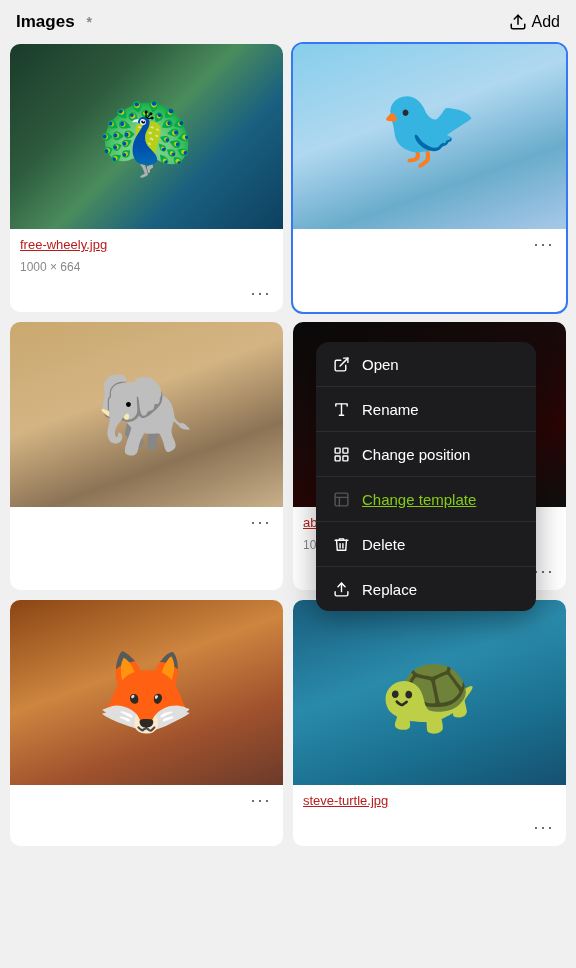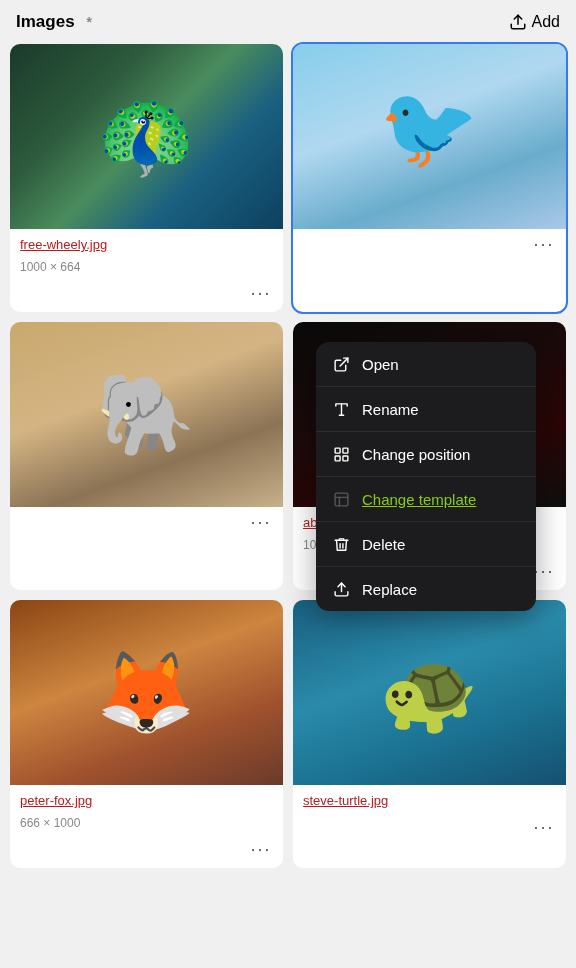--- a/index.html
+++ b/index.html
@@ -315,24 +315,20 @@
         <div class="card-name">abba.jpg</div>
         <div class="card-size">1000 × 1000</div>
       </div>
       <div class="card-menu">
         <button class="dots-btn">···</button>
       </div>
     </div>
 
     <div class="card">
       <div class="card-img img-fox" style="height:185px;"></div>
-      <div class="card-info">
-        <div class="card-name">peter-fox.jpg</div>
-        <div class="card-size">666 × 1000</div>
-      </div>
       <div class="card-menu">
         <button class="dots-btn">···</button>
       </div>
     </div>
 
     <div class="card">
       <div class="card-img img-turtle" style="height:185px;"></div>
       <div class="card-info">
         <div class="card-name">steve-turtle.jpg</div>
       </div>

